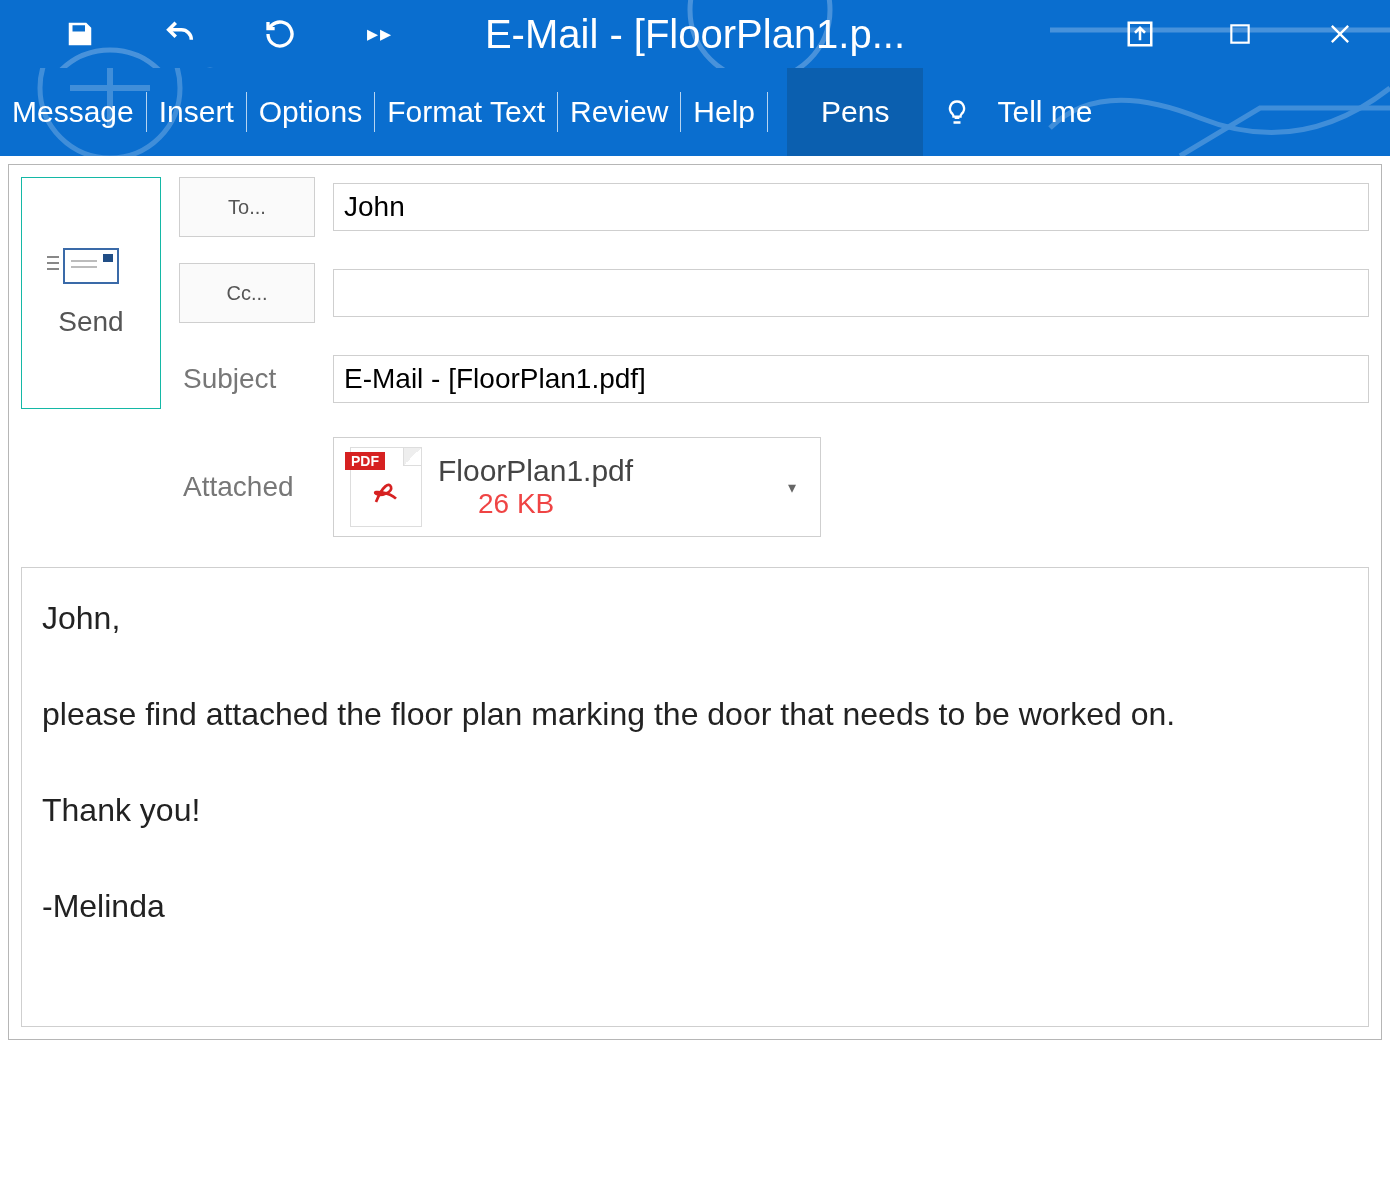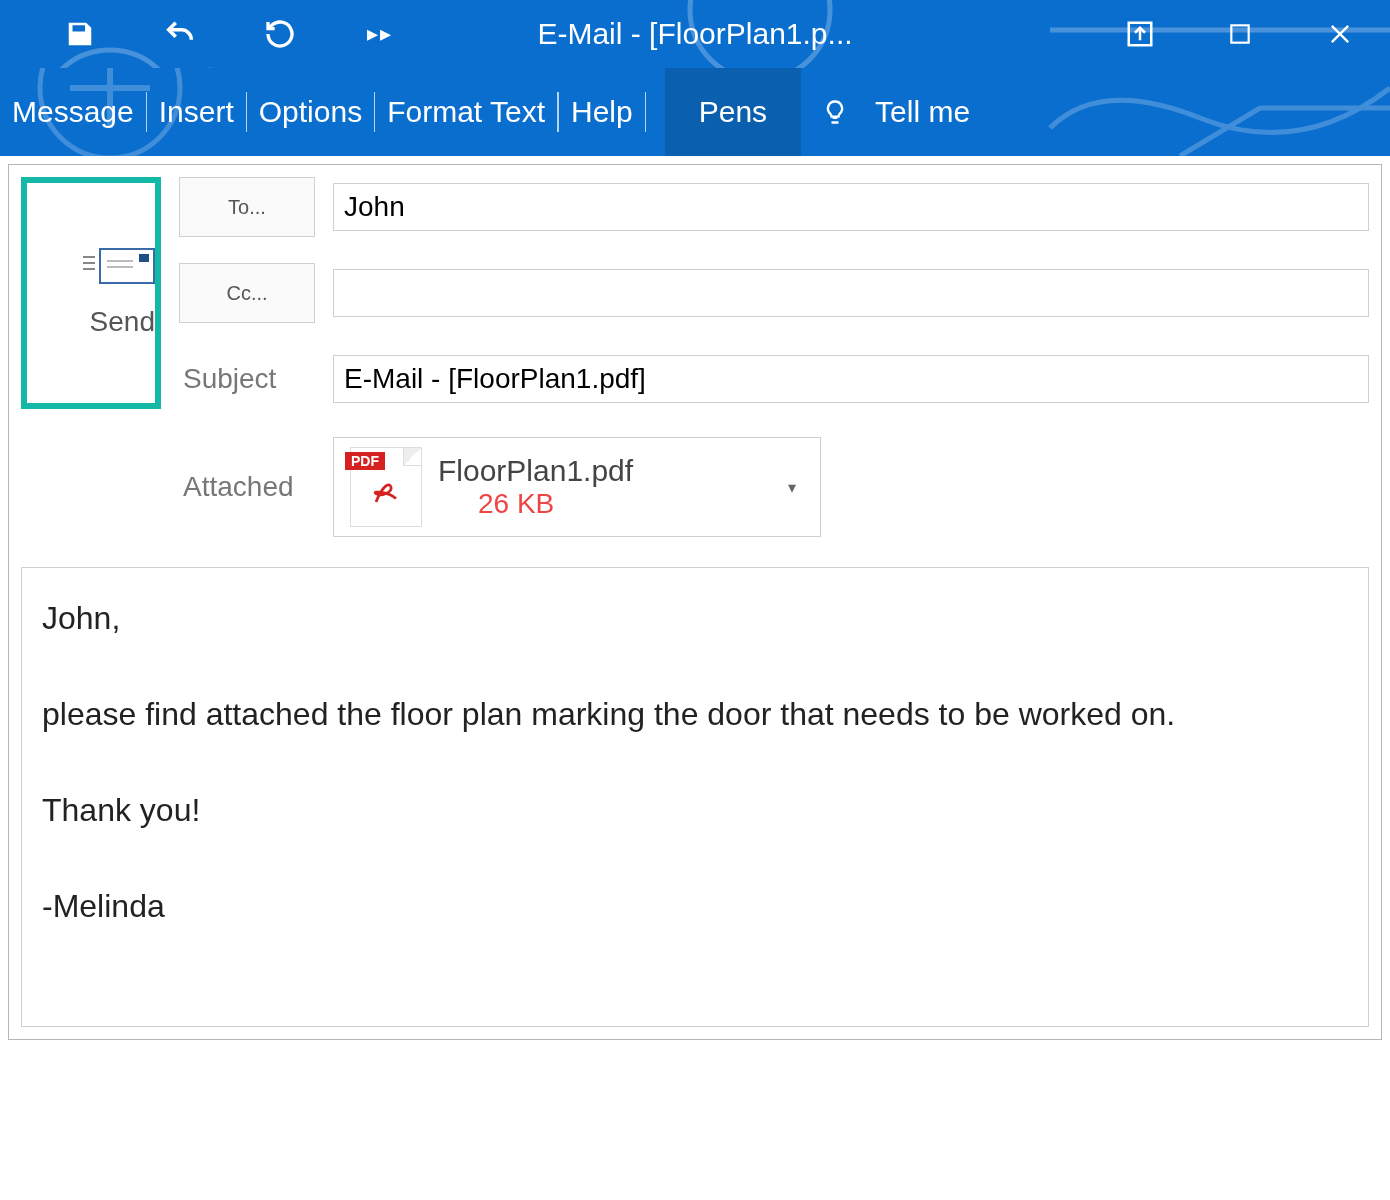--- a/index.html
+++ b/index.html
@@ -32,21 +32,21 @@
   }
   .qat .btn, .winctrl .btn {
     width: 40px; height: 40px;
     display: flex; align-items: center; justify-content: center;
     cursor: pointer;
   }
   .title-text {
     position: absolute;
     left: 50%;
     transform: translateX(-50%);
-    font-size: 30px;
+    font-size: 40px;
     white-space: nowrap;
   }
   .winctrl {
     position: absolute;
     right: 30px;
     display: flex;
     gap: 60px;
   }
   .ribbon {
     background: #0a6ecf;
@@ -103,25 +103,25 @@
     display: grid;
     grid-template-columns: 140px 136px 1fr;
     grid-template-rows: 60px 60px 60px 104px;
     column-gap: 18px;
     row-gap: 26px;
     align-items: center;
   }
   .send-cell {
     grid-row: 1 / span 3;
     grid-column: 1;
-    border: 6px solid #14b8a6;
+    border: 1px solid #14b8a6;
     align-self: stretch;
     display: flex;
     flex-direction: column;
-    align-items: flex-end;
+    align-items: center;
     justify-content: center;
     gap: 22px;
     cursor: pointer;
   }
   .send-label {
     font-size: 28px;
     color: #555;
   }
   .field-btn {
     border: 1px solid #cfcfcf;
@@ -282,20 +282,21 @@
     </g>
   </svg>
   <div class="tab">Message</div>
     <div class="sep"></div>
   <div class="tab">Insert</div>
     <div class="sep"></div>
   <div class="tab">Options</div>
     <div class="sep"></div>
   <div class="tab">Format Text</div>
     <div class="sep"></div>
+  <div class="tab">Review</div>
     <div class="sep"></div>
   <div class="tab">Help</div>
     <div class="sep"></div>
   <div class="tab pens">Pens</div>
   <div class="tellme">
     <svg width="28" height="28" viewBox="0 0 24 24" fill="none" stroke="#fff" stroke-width="2">
         <path d="M9 21h6M10 17h4M12 3a6 6 0 0 0-4 10.5c.7.7 1 1.5 1 2.5h6c0-1 .3-1.8 1-2.5A6 6 0 0 0 12 3z"></path>
       </svg>
     <span>Tell me</span>
   </div>

